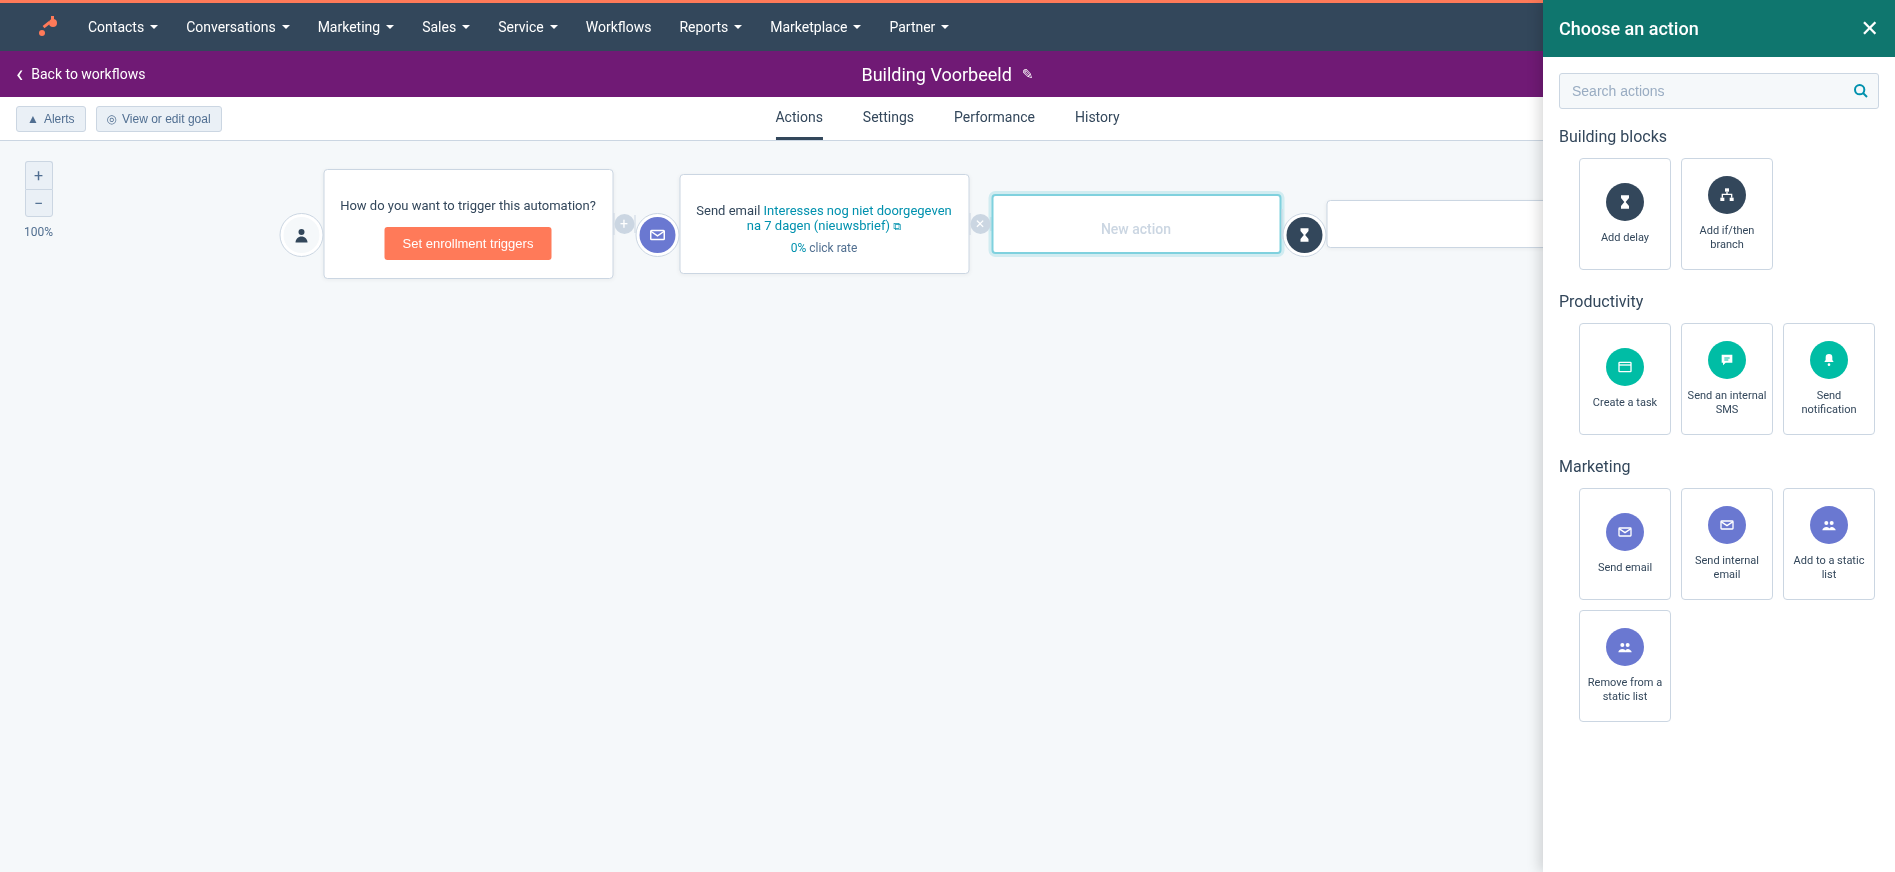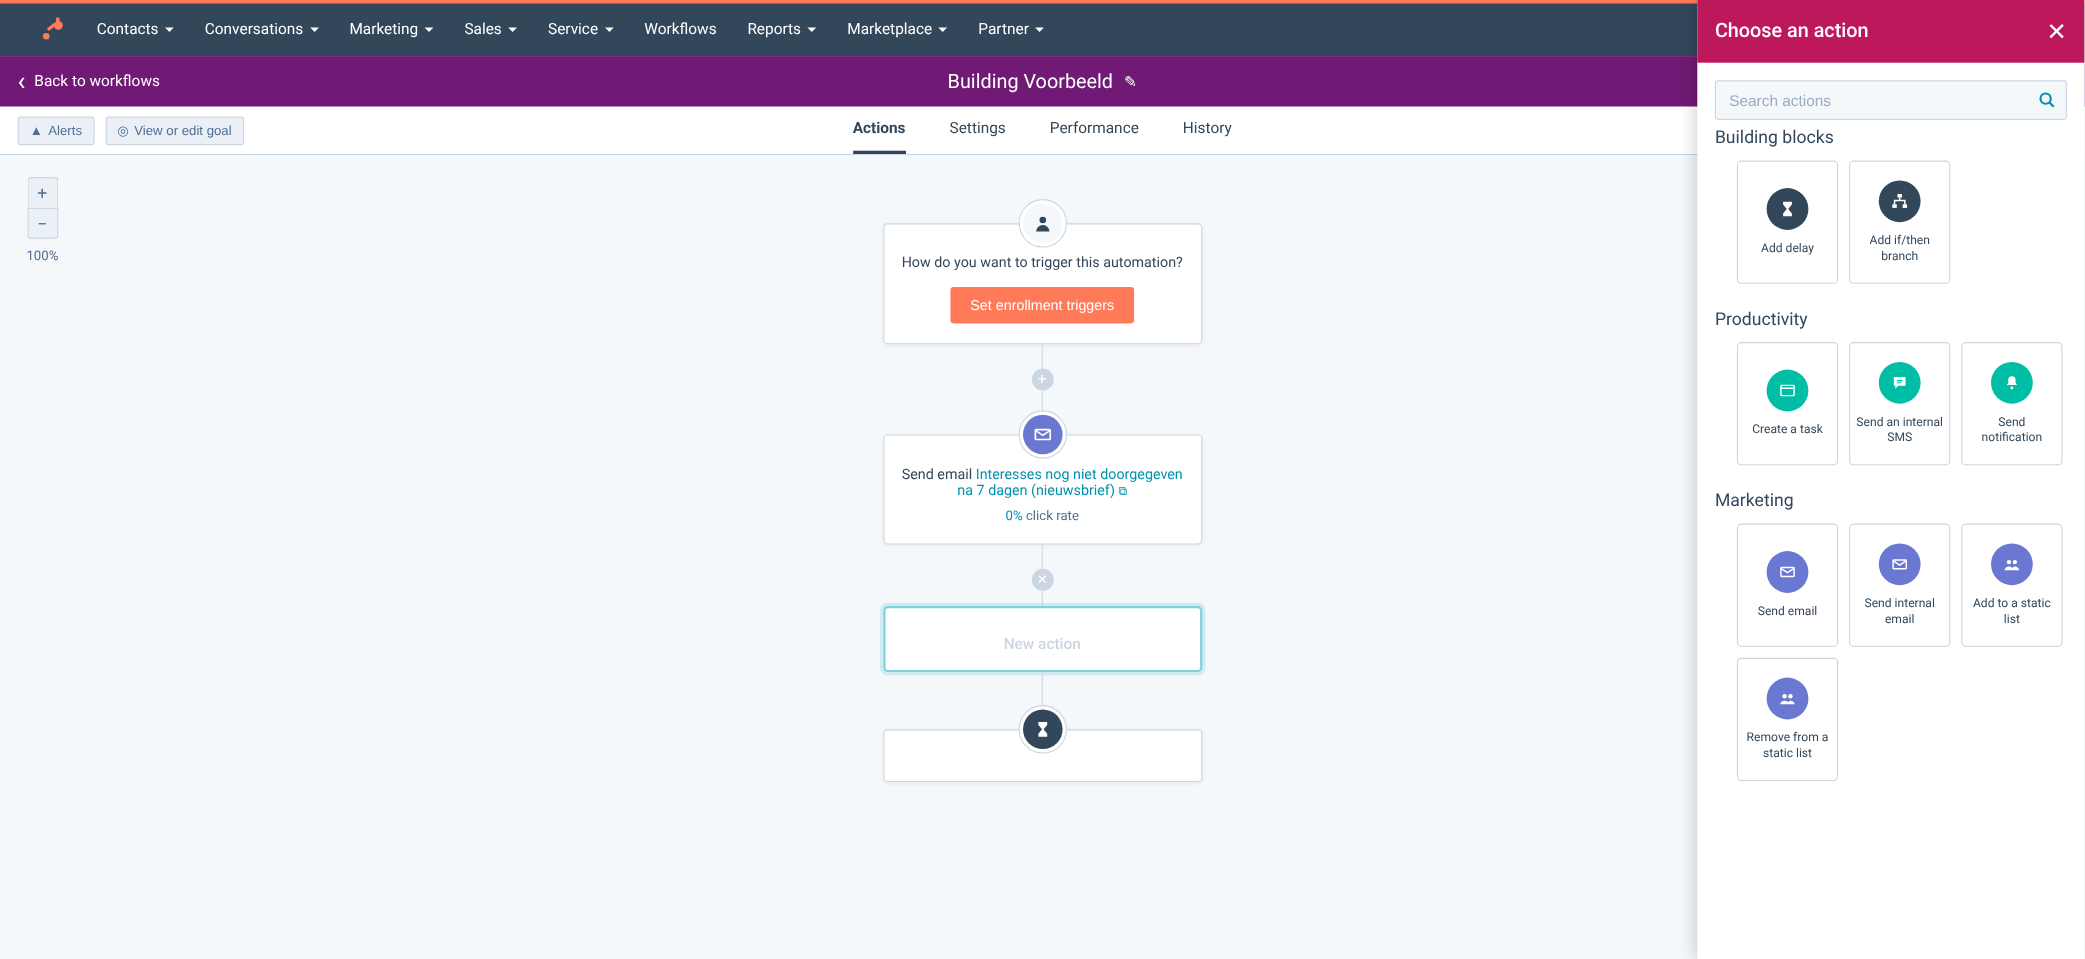--- a/index.html
+++ b/index.html
@@ -18,30 +18,30 @@
 .back-link { color: #fff; font-size: 14px; display: flex; align-items: center; gap: 8px; padding-left: 16px; cursor: pointer; }
 .back-link::before { content: "‹"; font-size: 24px; line-height: 0; }
 .workflow-title { position: absolute; left: 50%; transform: translateX(-50%); color: #fff; font-size: 18px; display: flex; align-items: center; gap: 10px; }
 .pencil-icon { font-size: 14px; cursor: pointer; }
 
 .toolbar { background: #fff; height: 44px; border-bottom: 1px solid #cbd6e2; display: flex; align-items: center; padding: 0 16px; position: relative; }
 .toolbar-left { display: flex; gap: 10px; }
 .tool-btn { border: 1px solid #cbd6e2; background: #eaf0f6; color: #506e91; font-size: 12px; padding: 5px 10px; border-radius: 3px; display: flex; align-items: center; gap: 5px; cursor: pointer; }
 .tabs { position: absolute; left: 50%; transform: translateX(-50%); display: flex; gap: 40px; height: 100%; align-items: center; }
 .tab { font-size: 14px; color: #33475b; cursor: pointer; height: 100%; display: flex; align-items: center; border-bottom: 3px solid transparent; }
-.tab.active { border-bottom-color: #33475b; font-weight: 700; }
+.tab.active { border-bottom-color: #33475b; font-weight: 400; }
 
 .canvas { position: relative; height: calc(872px - 3px - 48px - 46px - 44px); background: #f5f8fa; overflow: hidden; }
 .zoom-controls { position: absolute; left: 24px; top: 20px; display: flex; flex-direction: column; align-items: center; gap: 0; }
 .zoom-btn { width: 28px; height: 28px; border: 1px solid #cbd6e2; background: #eaf0f6; color: #506e91; font-size: 16px; display: flex; align-items: center; justify-content: center; cursor: pointer; }
 .zoom-btn:first-child { border-radius: 3px 3px 0 0; border-bottom: none; }
 .zoom-btn:last-of-type { border-radius: 0 0 3px 3px; }
 .zoom-level { font-size: 12px; color: #516f90; margin-top: 8px; }
 
-.flow { position: absolute; left: 50%; transform: translateX(-50%); top: 40px; display: flex; flex-direction: column; align-items: center; }
+.flow { position: absolute; left: 50%; transform: translateX(-50%); top: 28px; display: flex; flex-direction: row; align-items: center; }
 .node-icon-wrap { width: 44px; height: 44px; border-radius: 50%; background: #fff; border: 1px solid #cbd6e2; display: flex; align-items: center; justify-content: center; z-index: 2; }
 .node-icon-wrap.on-card { margin-bottom: -22px; }
 .node-icon-inner { width: 36px; height: 36px; border-radius: 50%; display: flex; align-items: center; justify-content: center; color: #fff; font-size: 16px; }
 .icon-person { background: #f5f8fa; color: #33475b; }
 .icon-email { background: #6a78d1; }
 .icon-delay { background: #33475b; }
 
 .card { width: 290px; background: #fff; border: 1px solid #cbd6e2; border-radius: 4px; padding: 28px 16px 18px 16px; text-align: center; box-shadow: 0 1px 4px rgba(0,0,0,0.05); }
 .card-question { font-size: 13px; color: #33475b; margin-bottom: 14px; }
 .orange-btn { background: #ff7a59; color: #fff; border: none; padding: 9px 18px; border-radius: 3px; font-size: 13px; cursor: pointer; }
@@ -50,25 +50,25 @@
 .card-text { font-size: 13px; color: #33475b; }
 .card-link { color: #0091ae; }
 .ext-icon { color: #0091ae; font-size: 11px; }
 .card-sub { font-size: 12px; color: #516f90; margin-top: 8px; }
 .card-sub .pct { color: #0091ae; }
 .close-btn { width: 20px; height: 20px; border-radius: 50%; background: #cbd6e2; color: #fff; font-size: 12px; display: flex; align-items: center; justify-content: center; cursor: pointer; z-index: 2; }
 .placeholder-card { border: 2px solid #7fd1de; box-shadow: 0 0 0 3px rgba(127,209,222,0.3); height: 60px; display: flex; align-items: center; justify-content: center; }
 .placeholder-text { color: #cbd6e2; font-size: 14px; font-weight: 500; }
 
 .side-panel { position: absolute; right: 0; top: 0; width: 352px; height: 872px; background: #fff; box-shadow: -4px 0 12px rgba(0,0,0,0.15); z-index: 10; }
-.panel-header { background: #be185d; height: 57px; display: flex; align-items: center; justify-content: space-between; padding: 0 16px; color: #fff; }
+.panel-header { background: #0f766e; height: 57px; display: flex; align-items: center; justify-content: space-between; padding: 0 16px; color: #fff; }
 .panel-title { font-size: 18px; font-weight: 500; }
 .panel-close { font-size: 22px; cursor: pointer; }
 .panel-body { padding: 16px; }
-.search-wrap { position: relative; margin-bottom: 6px; }
+.search-wrap { position: relative; margin-bottom: 18px; }
 .search-input { width: 100%; border: 1px solid #cbd6e2; border-radius: 3px; padding: 9px 36px 9px 12px; font-size: 14px; background: #f5f8fa; color: #33475b; }
 .search-input::placeholder { color: #99acc2; }
 .search-icon { position: absolute; right: 10px; top: 50%; transform: translateY(-50%); color: #0091ae; font-size: 16px; }
 .section-title { font-size: 16px; color: #33475b; margin-bottom: 12px; }
 .action-grid { display: flex; flex-wrap: wrap; gap: 10px; margin-bottom: 22px; margin-left: 20px; }
 .action-tile { width: 92px; height: 112px; border: 1px solid #cbd6e2; border-radius: 4px; display: flex; flex-direction: column; align-items: center; justify-content: center; padding: 8px 4px; cursor: pointer; text-align: center; }
 .tile-icon { width: 38px; height: 38px; border-radius: 50%; display: flex; align-items: center; justify-content: center; color: #fff; font-size: 16px; margin-bottom: 10px; }
 .tile-label { font-size: 11px; color: #33475b; line-height: 1.3; }
 .ic-dark { background: #33475b; }
 .ic-green { background: #00bda5; }

